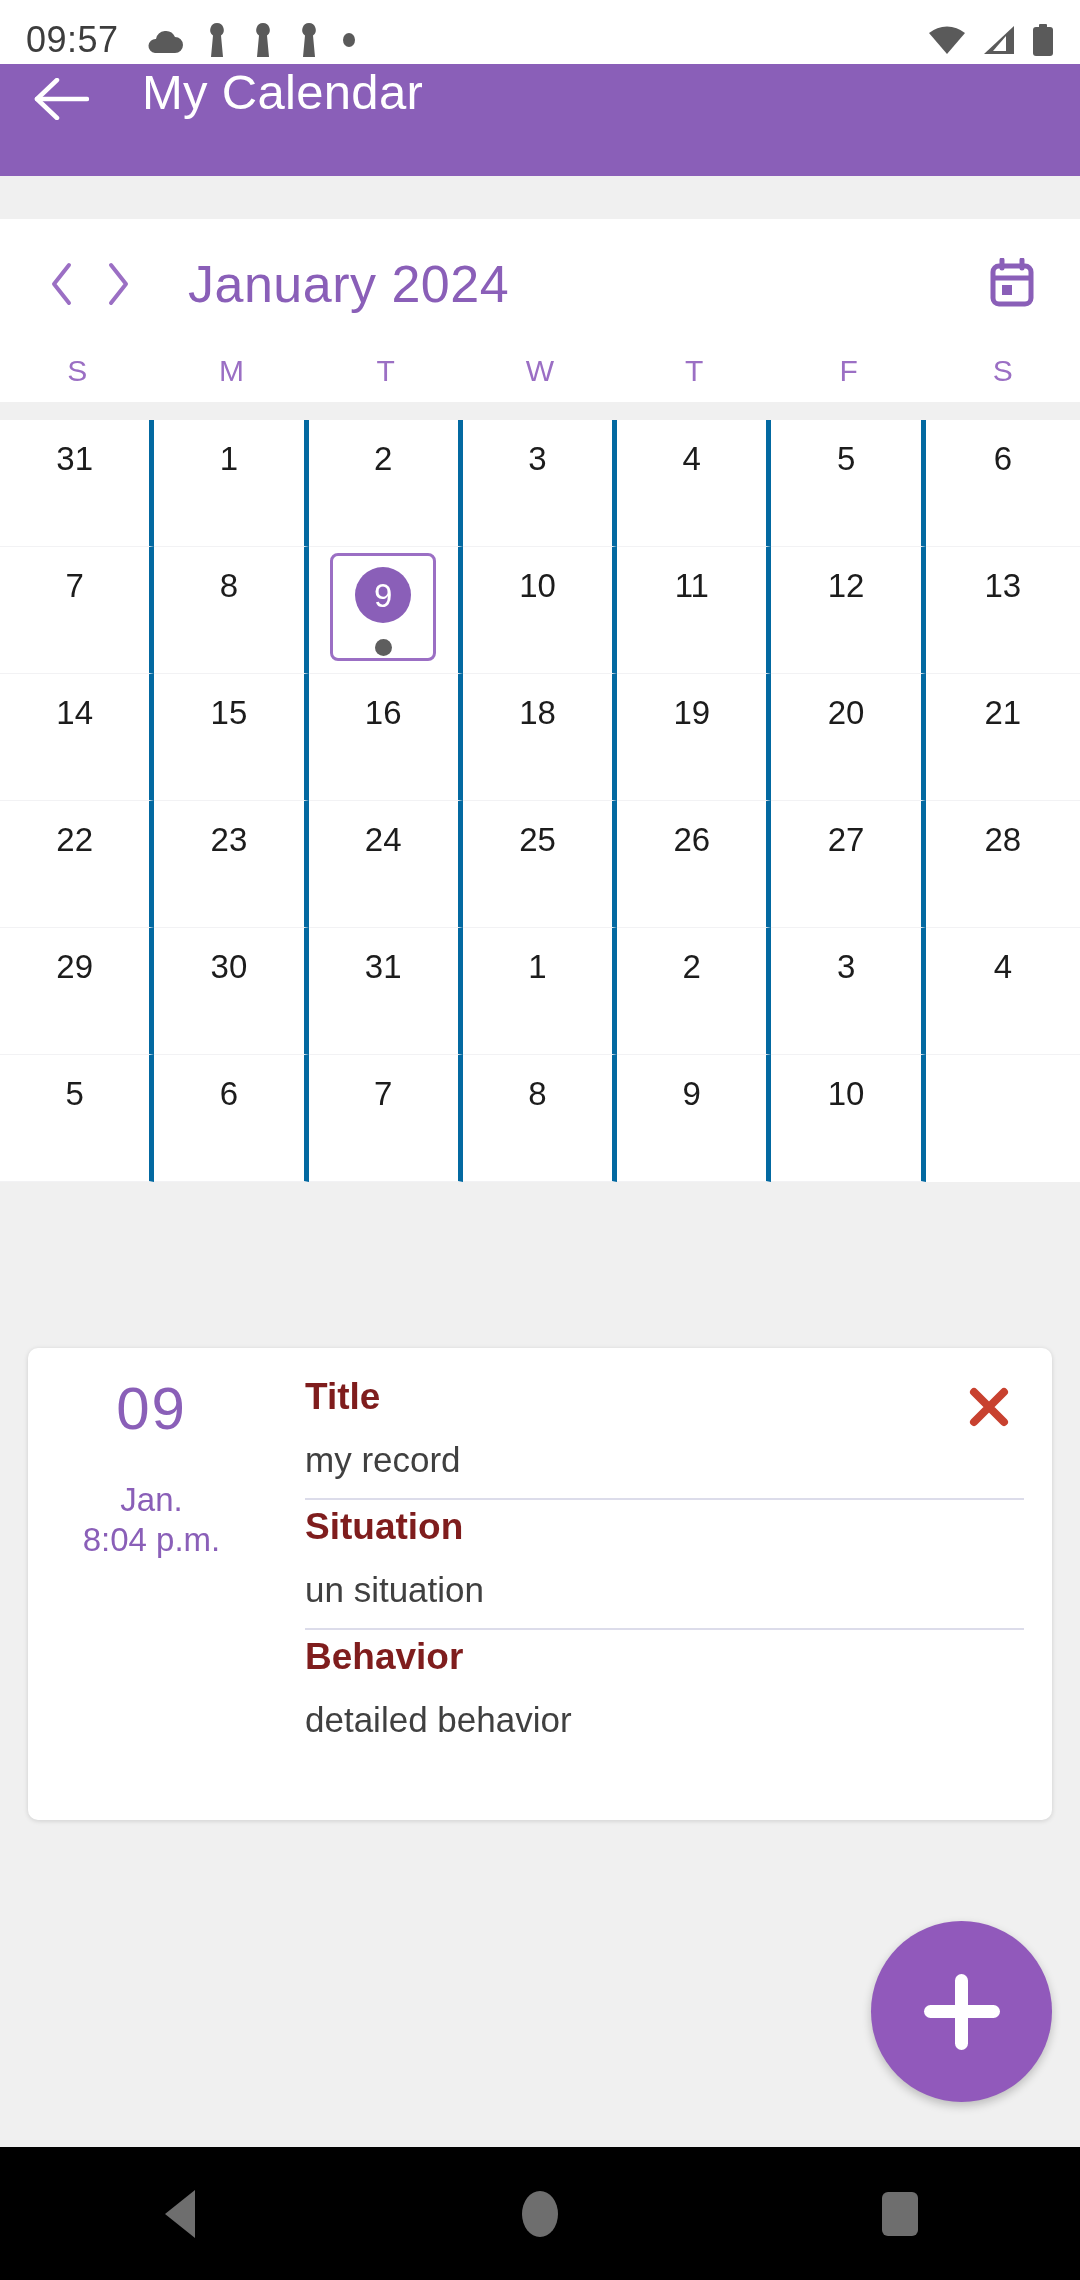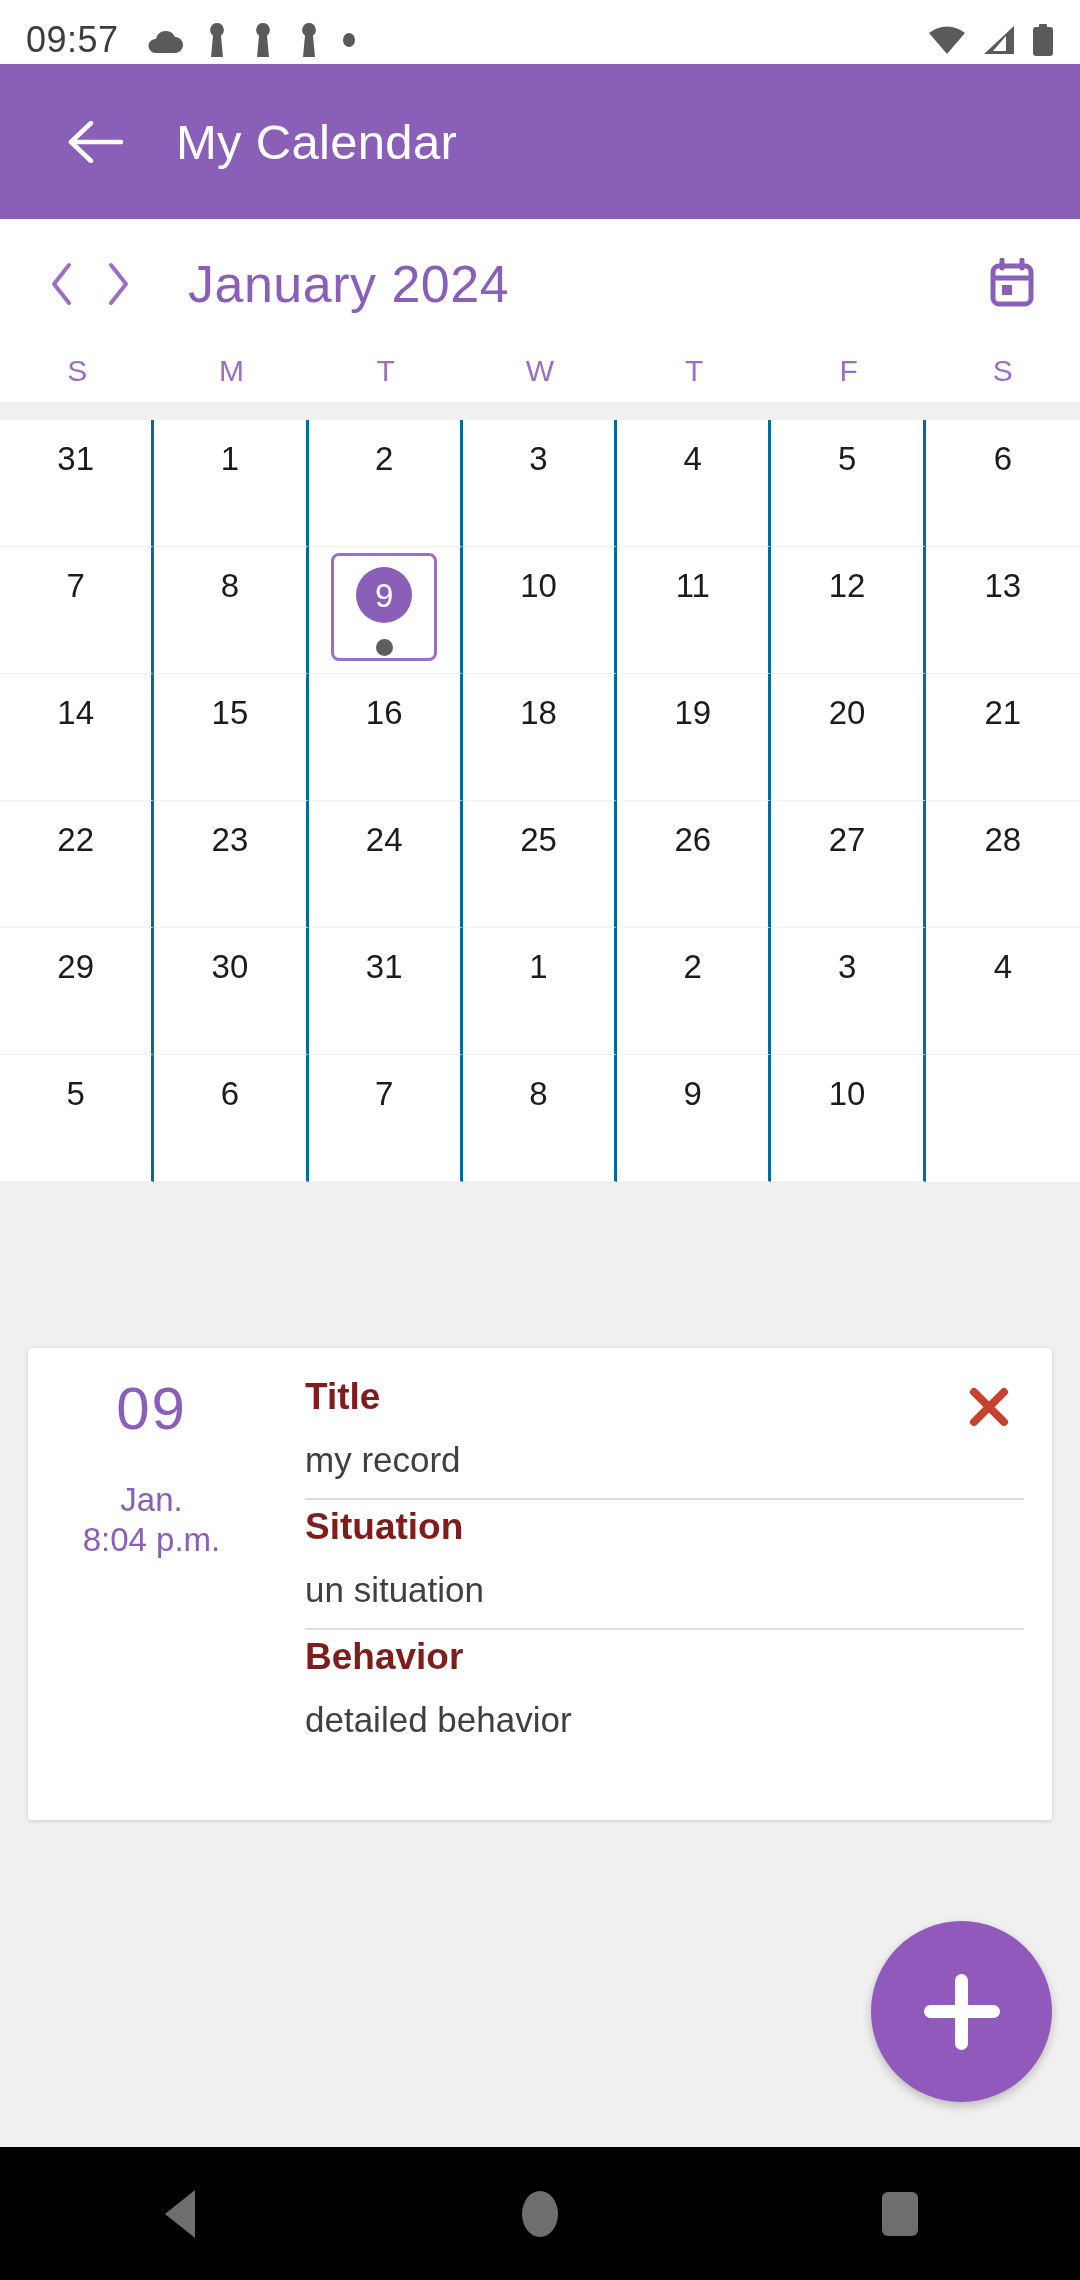--- a/index.html
+++ b/index.html
@@ -17,22 +17,22 @@
     padding:0 26px; color:#5a5a5a;
   }
   .status-time { font-size:36px; letter-spacing:0.5px; color:#3d3d3d; }
   .status-left-icons { display:flex; align-items:center; gap:22px; margin-left:26px; }
   .status-right { margin-left:auto; display:flex; align-items:center; gap:16px; }
   .ic { display:block; fill:#5a5a5a; }
   .dot-small { width:12px; height:14px; border-radius:50%; background:#5a5a5a; }
 
   
   .appbar {
-    position:absolute; top:64px; left:0; width:1080px; height:155px;
-    background:#8a5fb8; display:flex; align-items:center; padding:0 60px;
+    position:absolute; top:64px; left:0; width:1080px; height:112px;
+    background:#8a5fb8; display:flex; padding:0 26px;
   }
   .back-btn { width:70px; height:70px; display:flex; align-items:center; justify-content:center; }
   .appbar-title {
     color:#ffffff; font-size:49px; margin-left:46px; letter-spacing:0.3px;
   }
 
   
   .month-bar {
     position:absolute; top:219px; left:0; width:1080px; height:130px;
     background:#ffffff; display:flex; align-items:center; padding:0 34px;
@@ -54,21 +54,21 @@
   }
 
   
   .calgrid {
     position:absolute; top:420px; left:0; width:1080px; height:762px;
     background:#ffffff;
     display:grid; grid-template-columns:repeat(7, 1fr); grid-template-rows:repeat(6, 1fr);
   }
   .cell {
     position:relative;
-    border-right:3px solid #0369a1; border-bottom:1px solid #f2f2f4;
+    border-right:5px solid #0369a1; border-bottom:1px solid #f2f2f4;
     display:flex; flex-direction:column; align-items:center;
     padding-top:16px;
   }
   .cell:nth-child(7n) { border-right:none; }
   .daynum { font-size:33px; color:#1c1c1c; line-height:46px; }
   .cell.sel .selbox {
     position:absolute; left:50%; transform:translateX(-50%);
     top:6px; width:106px; height:108px;
     border:3px solid #9b6fc4; border-radius:8px;
   }
@@ -81,21 +81,21 @@
   }
   .event-dot {
     position:relative; z-index:2;
     width:17px; height:17px; border-radius:50%;
     background:#5e5e5e; margin-top:16px;
   }
 
   
   .card {
     position:absolute; left:28px; top:1348px; width:1024px; height:472px;
-    background:#ffffff; border-radius:4px;
+    background:#ffffff; border-radius:10px;
     box-shadow:0 1px 5px rgba(0,0,0,0.14);
     display:flex; overflow:hidden;
   }
   .card-date {
     width:247px; flex:none;
     display:flex; flex-direction:column; align-items:center;
     padding-top:26px; color:#8a5fb8;
   }
   .cd-day { font-size:60px; letter-spacing:2px; line-height:70px; }
   .cd-mon { font-size:33px; margin-top:36px; line-height:40px; }

